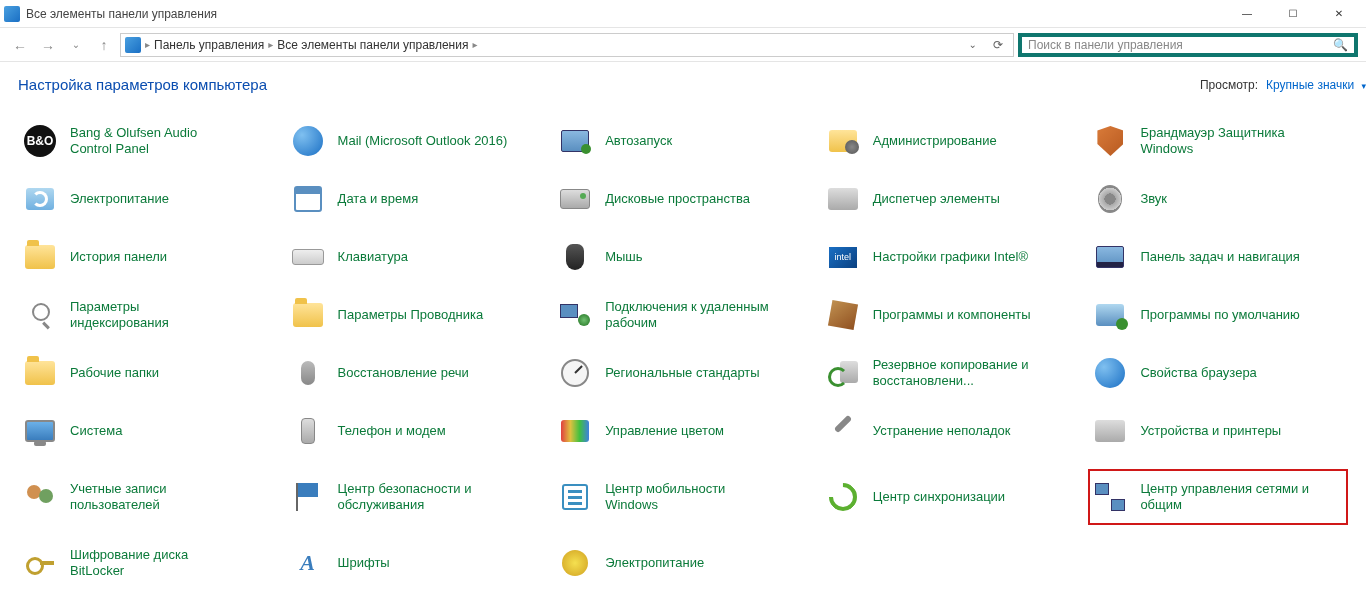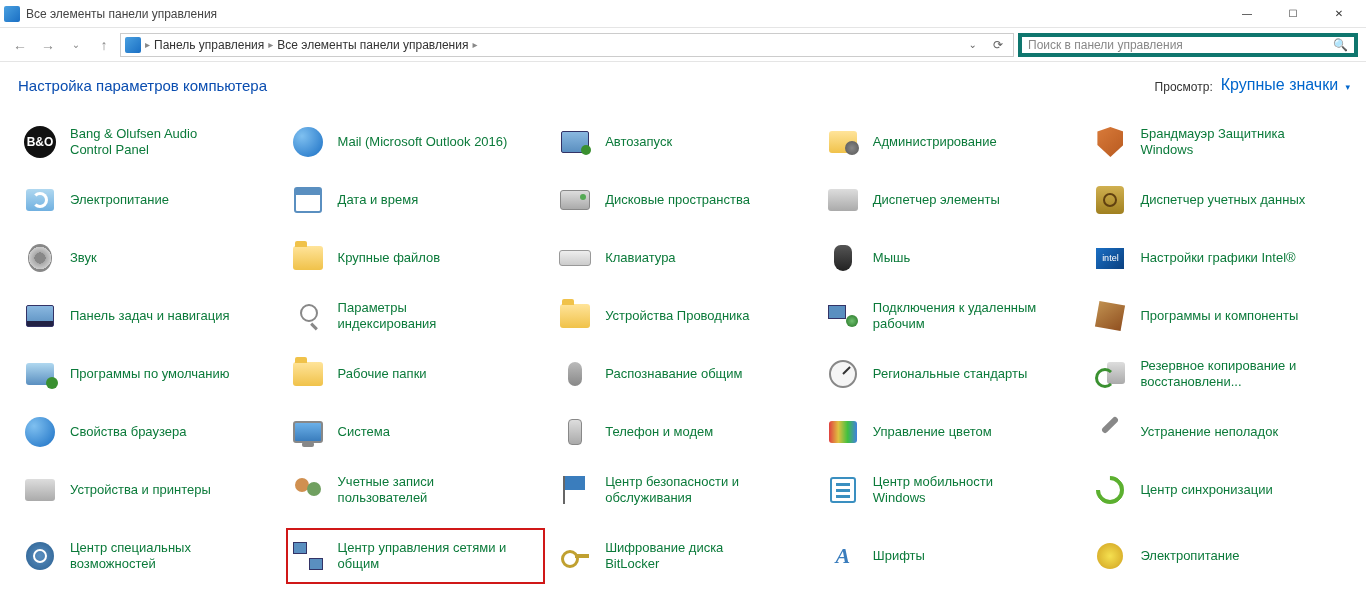--- a/index.html
+++ b/index.html
@@ -79,31 +79,31 @@
       color: #888;
     }
     .search-box input {
       border: none; outline: none; flex: 1; font-size: 12px; color: #333;
     }
     .search-box input::placeholder { color: #888; }
     .search-icon { color: #888; font-size: 12px; }
 
     .header-row {
       display: flex;
-      align-items: flex-end;
-      padding: 14px 16px 8px 18px;
+      align-items: center;
+      padding: 14px 0 8px 18px;
     }
     .page-heading {
       color: #0a4db0;
       font-size: 15px;
       font-weight: 400;
     }
     .header-row .spacer { flex: 1; }
     .view-label { color: #333; font-size: 12px; margin-right: 8px; }
-    .view-value { color: #0066cc; font-size: 16px; }
+    .view-value { color: #0066cc; font-size: 12px; }
     .view-caret { color: #0066cc; font-size: 9px; margin-left: 4px; }
 
     .content {
       padding: 20px 18px 18px 18px;
       display: grid;
       grid-template-columns: repeat(5, 1fr);
       column-gap: 8px;
       row-gap: 18px;
     }
     .cp-item {
@@ -291,35 +291,29 @@
       <div class="cp-label">Дисковые пространства</div>
     </div>
     <div class="cp-item">
       <div class="cp-icon">
         <div class="ico-printer"></div>
       </div>
       <div class="cp-label">Диспетчер элементы</div>
     </div>
     <div class="cp-item">
       <div class="cp-icon">
-        <div class="ico-safe"></div>
-      </div>
-      <div class="cp-label">Диспетчер учетных данных</div>
-    </div>
-    <div class="cp-item">
-      <div class="cp-icon">
         <div class="ico-speaker"></div>
       </div>
       <div class="cp-label">Звук</div>
     </div>
     <div class="cp-item">
       <div class="cp-icon">
         <div class="ico-folder"></div>
       </div>
-      <div class="cp-label">Крупные файлов</div>
+      <div class="cp-label">История панели</div>
     </div>
     <div class="cp-item">
       <div class="cp-icon">
         <div class="ico-keyboard"></div>
       </div>
       <div class="cp-label">Клавиатура</div>
     </div>
     <div class="cp-item">
       <div class="cp-icon">
         <div class="ico-mouse"></div>
@@ -341,21 +335,21 @@
     <div class="cp-item">
       <div class="cp-icon">
         <div class="ico-index"></div>
       </div>
       <div class="cp-label">Параметры индексирования</div>
     </div>
     <div class="cp-item">
       <div class="cp-icon">
         <div class="ico-folder"></div>
       </div>
-      <div class="cp-label">Устройства Проводника</div>
+      <div class="cp-label">Параметры Проводника</div>
     </div>
     <div class="cp-item">
       <div class="cp-icon">
         <div class="ico-remote"></div>
       </div>
       <div class="cp-label">Подключения к удаленным рабочим</div>
     </div>
     <div class="cp-item">
       <div class="cp-icon">
         <div class="ico-cube"></div>
@@ -371,21 +365,21 @@
     <div class="cp-item">
       <div class="cp-icon">
         <div class="ico-folder"></div>
       </div>
       <div class="cp-label">Рабочие папки</div>
     </div>
     <div class="cp-item">
       <div class="cp-icon">
         <div class="ico-mic"></div>
       </div>
-      <div class="cp-label">Распознавание общим</div>
+      <div class="cp-label">Восстановление речи</div>
     </div>
     <div class="cp-item">
       <div class="cp-icon">
         <div class="ico-clock"></div>
       </div>
       <div class="cp-label">Региональные стандарты</div>
     </div>
     <div class="cp-item">
       <div class="cp-icon">
         <div class="ico-backup"></div>
@@ -445,26 +439,20 @@
         <div class="ico-list"></div>
       </div>
       <div class="cp-label">Центр мобильности Windows</div>
     </div>
     <div class="cp-item">
       <div class="cp-icon">
         <div class="ico-sync"></div>
       </div>
       <div class="cp-label">Центр синхронизации</div>
     </div>
-    <div class="cp-item">
-      <div class="cp-icon">
-        <div class="ico-access"></div>
-      </div>
-      <div class="cp-label">Центр специальных возможностей</div>
-    </div>
     <div class="cp-item highlighted">
       <div class="cp-icon">
         <div class="ico-network"></div>
       </div>
       <div class="cp-label">Центр управления сетями и общим</div>
     </div>
     <div class="cp-item">
       <div class="cp-icon">
         <div class="ico-key"></div>
       </div>

